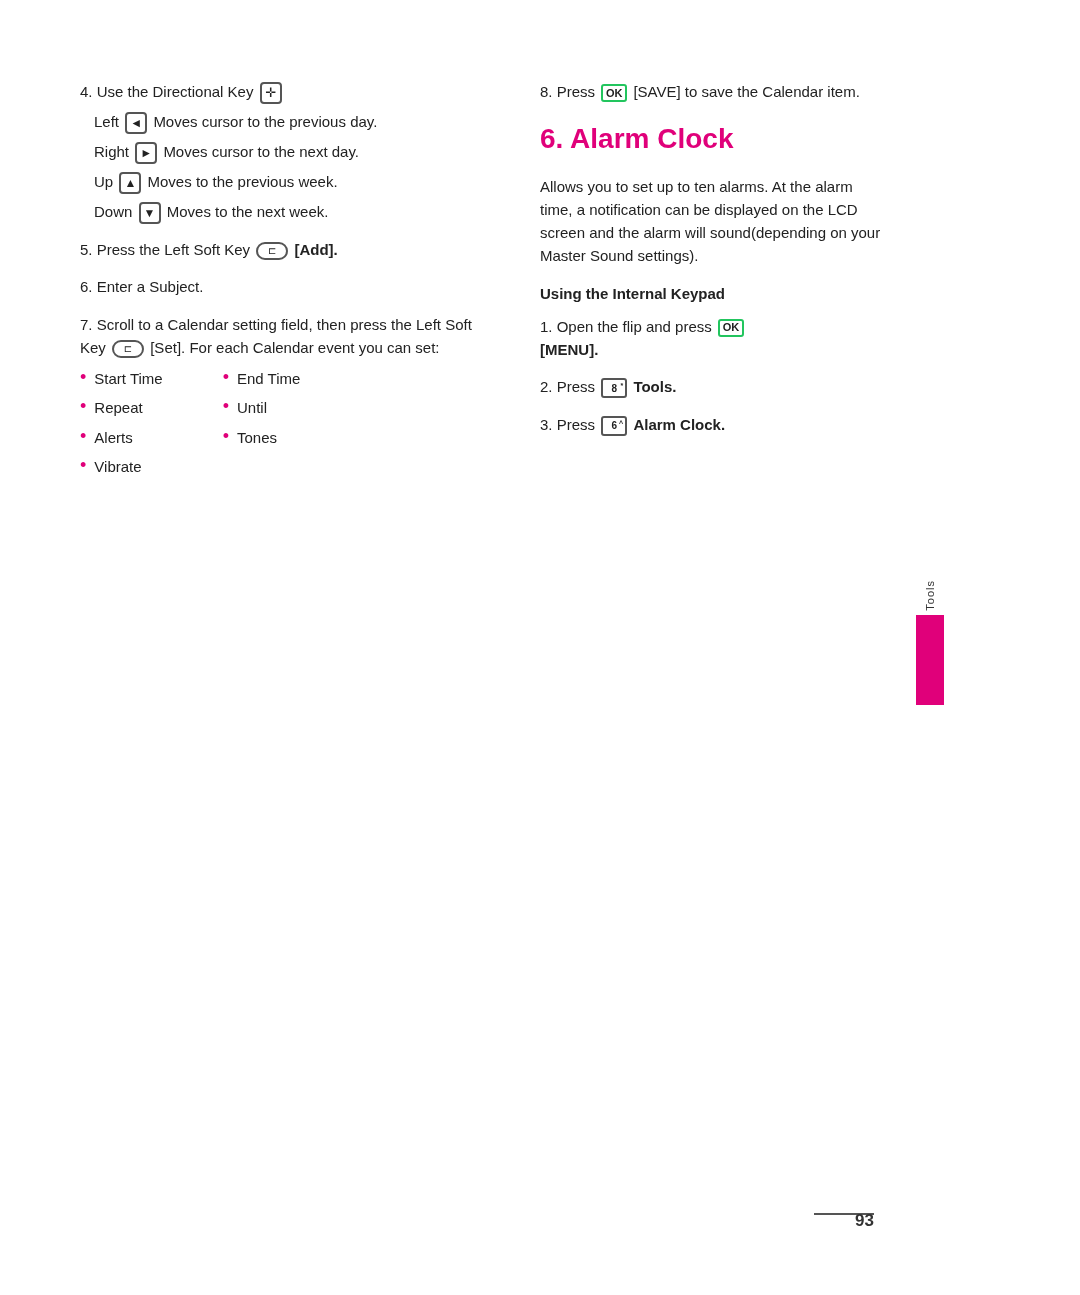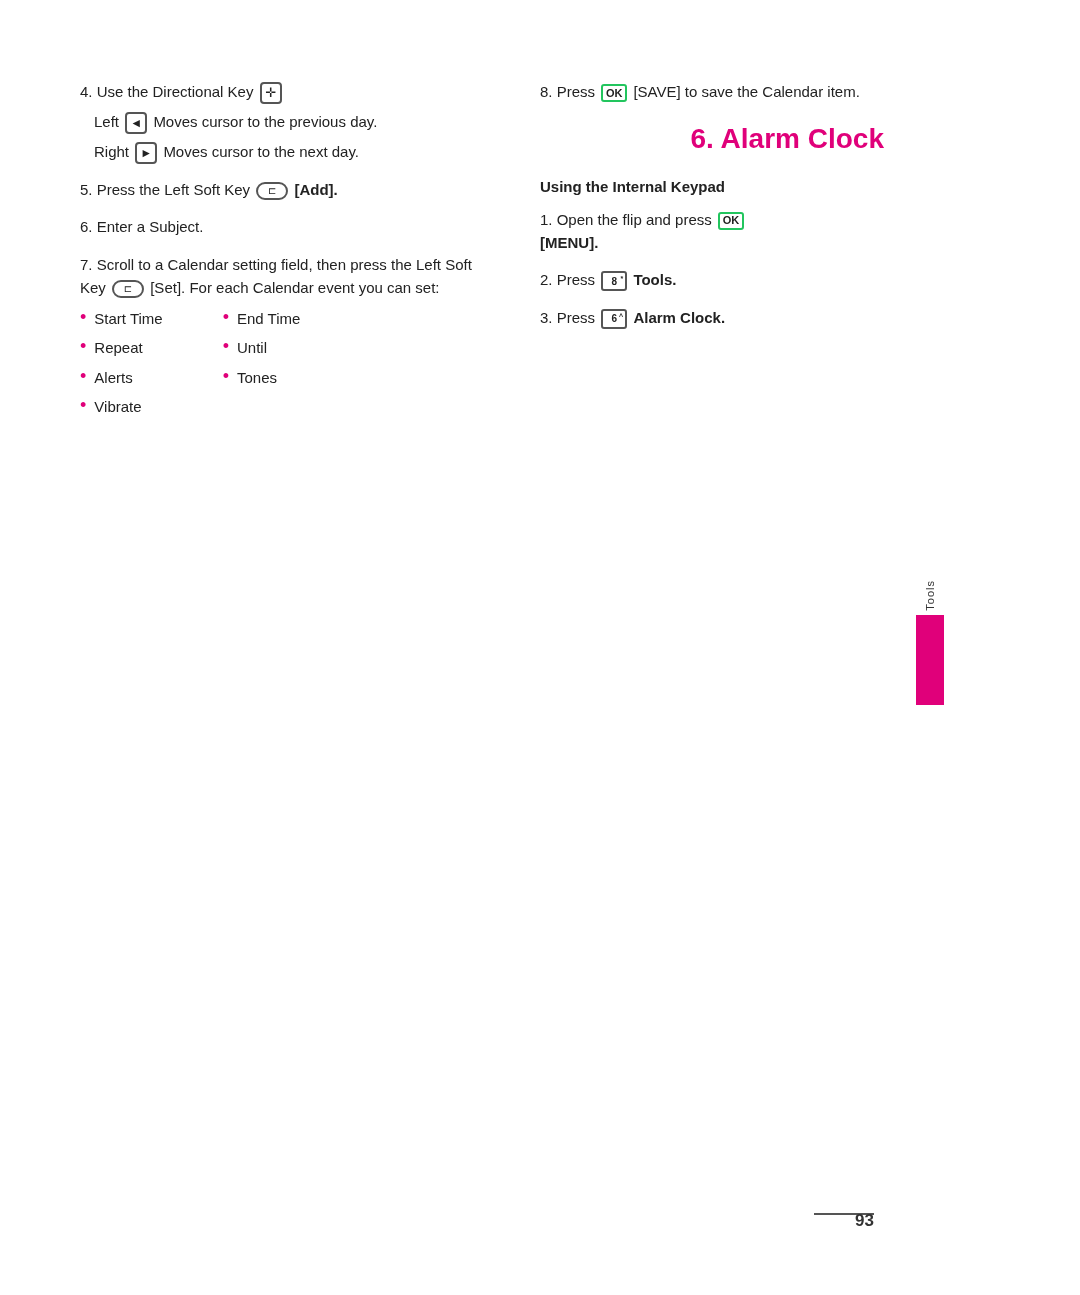--- a/index.html
+++ b/index.html
@@ -32,21 +32,20 @@
       flex: 1;
       font-size: 15px;
       line-height: 1.55;
     }
     .section-heading {
       color: #e0007a;
       font-size: 28px;
       font-weight: bold;
       margin-bottom: 14px;
       margin-top: 10px;
-      text-align: right;
     }
     .sub-heading {
       font-weight: bold;
       font-size: 15px;
       margin-bottom: 10px;
       margin-top: 12px;
     }
     .numbered-item {
       margin-bottom: 12px;
       padding-left: 0;
@@ -198,21 +197,35 @@
         </div>
 
         <div class="indent">
           <p>
             <span>Right</span>
             <span class="dir-key">►</span>
             <span> Moves cursor to the next day.</span>
           </p>
         </div>
 
-
+        <div class="indent">
+          <p>
+            <span>Up</span>
+            <span class="dir-key">▲</span>
+            <span> Moves to the previous week.</span>
+          </p>
+        </div>
+
+        <div class="indent">
+          <p>
+            <span>Down</span>
+            <span class="dir-key">▼</span>
+            <span> Moves to the next week.</span>
+          </p>
+        </div>
       </div>
 
       <div class="numbered-item paragraph-block">
         <p>
           <span>5. Press the Left Soft Key</span>
           <span class="softkey-icon">⊏</span>
           <strong><span>[Add].</span></strong>
         </p>
       </div>
 
@@ -270,20 +283,23 @@
       <div class="numbered-item paragraph-block">
         <p>
           <span>8. Press</span>
           <span class="ok-key">OK</span>
           <span>[SAVE] to save the Calendar item.</span>
         </p>
       </div>
 
       <h2 class="section-heading">6. Alarm Clock</h2>
 
+      <div class="paragraph-block">
+        <p>Allows you to set up to ten alarms. At the alarm time, a notification can be displayed on the LCD screen and the alarm will sound(depending on your Master Sound settings).</p>
+      </div>
 
       <p class="sub-heading">Using the Internal Keypad</p>
 
       <div class="numbered-item paragraph-block">
         <p>
           <span>1. Open the flip and press</span>
           <span class="ok-key">OK</span>
           <br>
           <strong><span>[MENU].</span></strong>
         </p>

